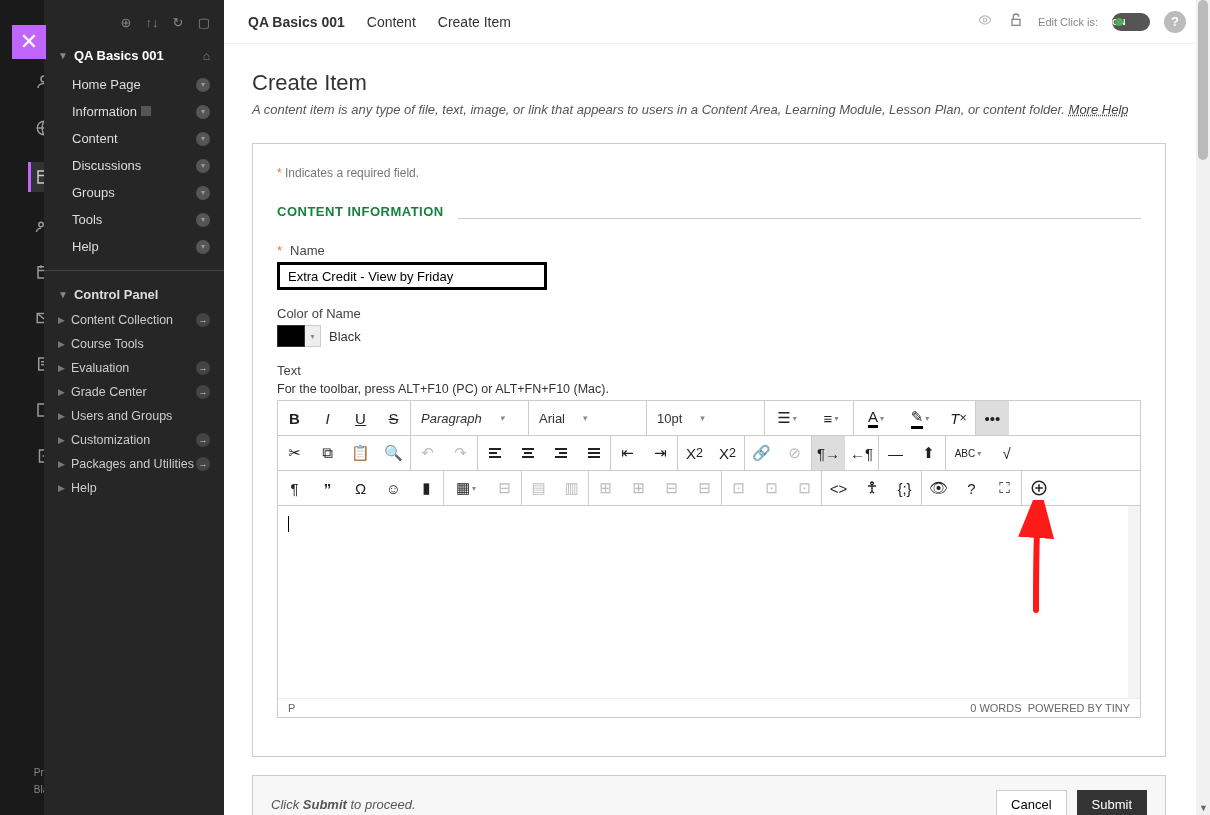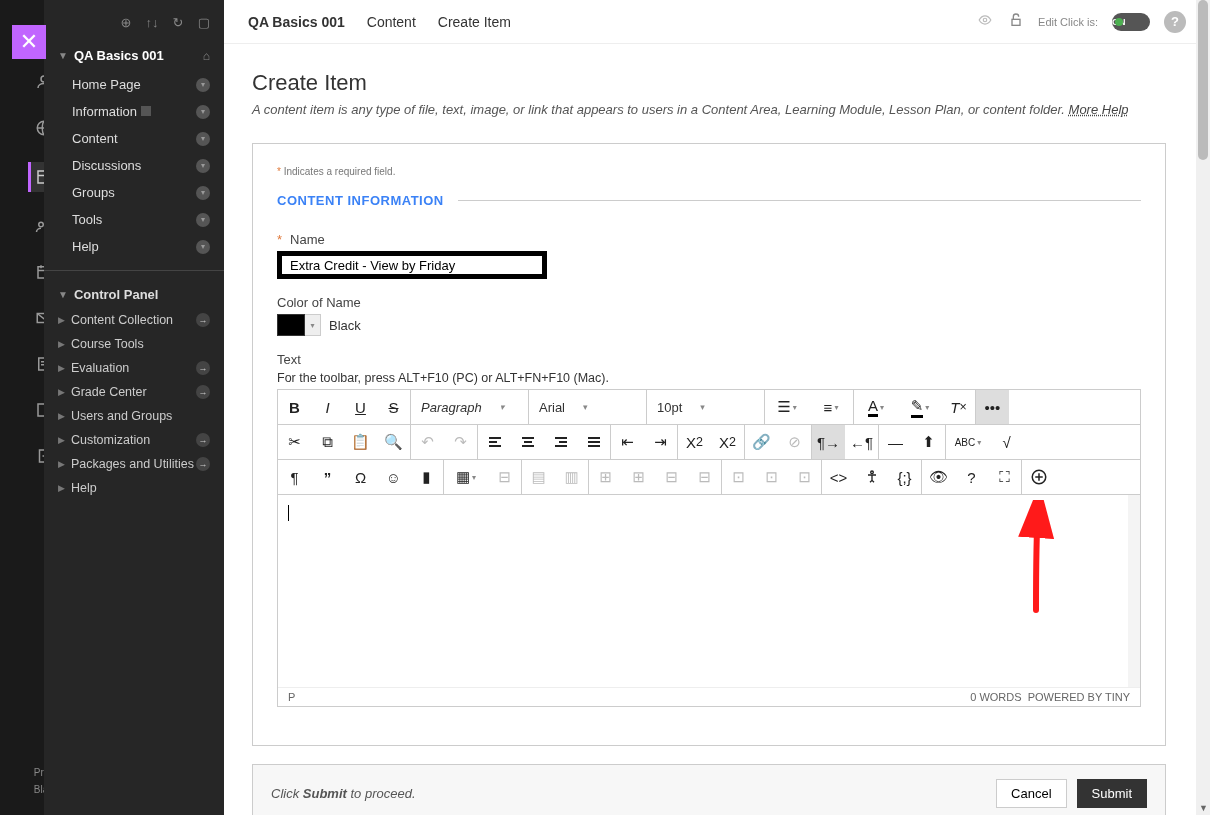--- a/index.html
+++ b/index.html
@@ -47,26 +47,26 @@
   .lock { font-size:16px;}
   .eye { font-size:16px;}
   .edm { font-size:11px;}
   
   .content { padding: 26px 44px 10px 28px; overflow:auto; flex:1;}
   .content h1 { font-size:22px; font-weight:500; color:#333; margin-bottom:6px;}
   .content .desc { font-style:italic; color:#555; font-size:13px; margin-bottom:26px;}
   .content .desc a { text-decoration:underline; text-decoration-style:dotted; color:#444; cursor:pointer;}
   .formbox { border:1px solid #ccc; background:#fff; padding:22px 24px;}
   .req { color:#e07a3c;}
-  .reqline { color:#777; font-size:10px; margin-bottom:16px;}
-  .sect-title { font-weight:bold; color:#3b82f6; font-size:13px; letter-spacing:0.5px; display:flex; align-items:center; gap:14px; margin-bottom:24px;margin-top:12px;}
+  .reqline { color:#777; font-size:12px; margin-bottom:24px;}
+  .sect-title { font-weight:bold; color:#15803d; font-size:13px; letter-spacing:0.5px; display:flex; align-items:flex-end; gap:14px; margin-bottom:24px;margin-top:12px;}
   .sect-title .line { flex:1; height:1px; background:#ccc;}
   .field-row { margin-bottom:16px;}
   .field-label { font-size:13px; color:#444; margin-bottom:4px; display:flex; align-items:center; gap:8px;}
-  .tinput { width:270px; height:28px; border:5px solid #000000; padding:0 8px; font-size:13px;}
+  .tinput { width:270px; height:28px; border:3px solid #000000; padding:0 8px; font-size:13px;}
   .colorpick { display:flex; align-items:center; gap:8px; margin-top:4px;}
   .swatch { width:28px; height:22px; background:#000; border:1px solid #333;}
   .swatcharrow { width:16px; height:22px; background:#eee; border:1px solid #ccc; border-left:none; display:flex; align-items:center; justify-content:center; font-size:8px; color:#888;}
   .helptext { font-size:12.5px; color:#333; margin-top:2px;}
   
   .editor { border:1px solid #ccc; margin-top:4px;}
   .toolbar-row { display:flex; border-bottom:1px solid #ccc; height:35px; align-items:stretch;}
   .tbtn { width:33px; display:flex; align-items:center; justify-content:center; font-size:15px; cursor:pointer; color:#222; position:relative;}
   .tbtn.active { background:#ddd;}
   .tbtn.disabled { color:#bbb;}

